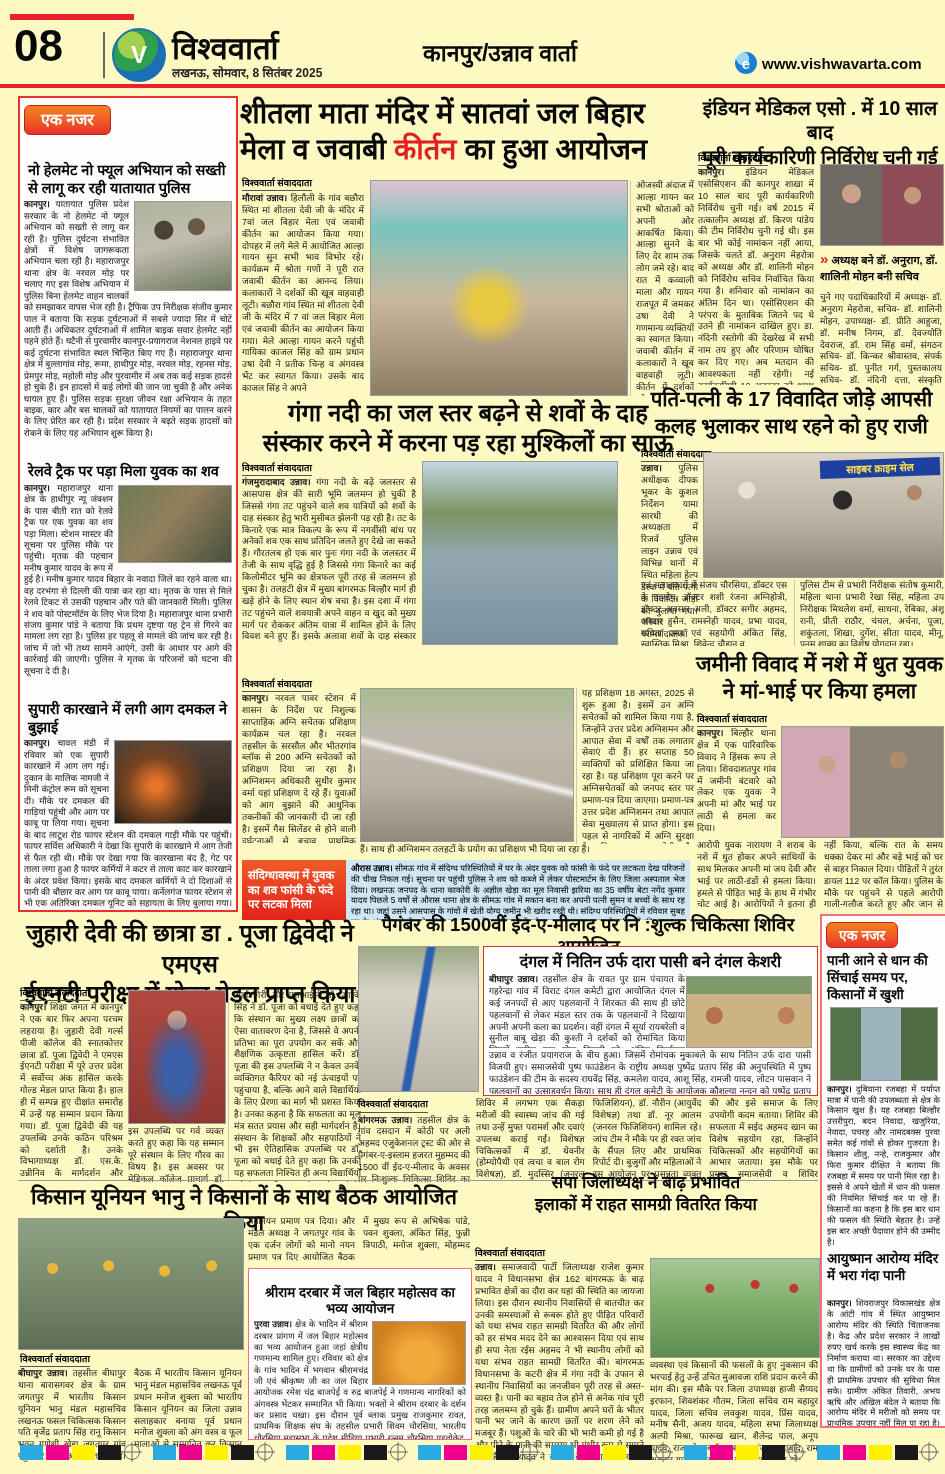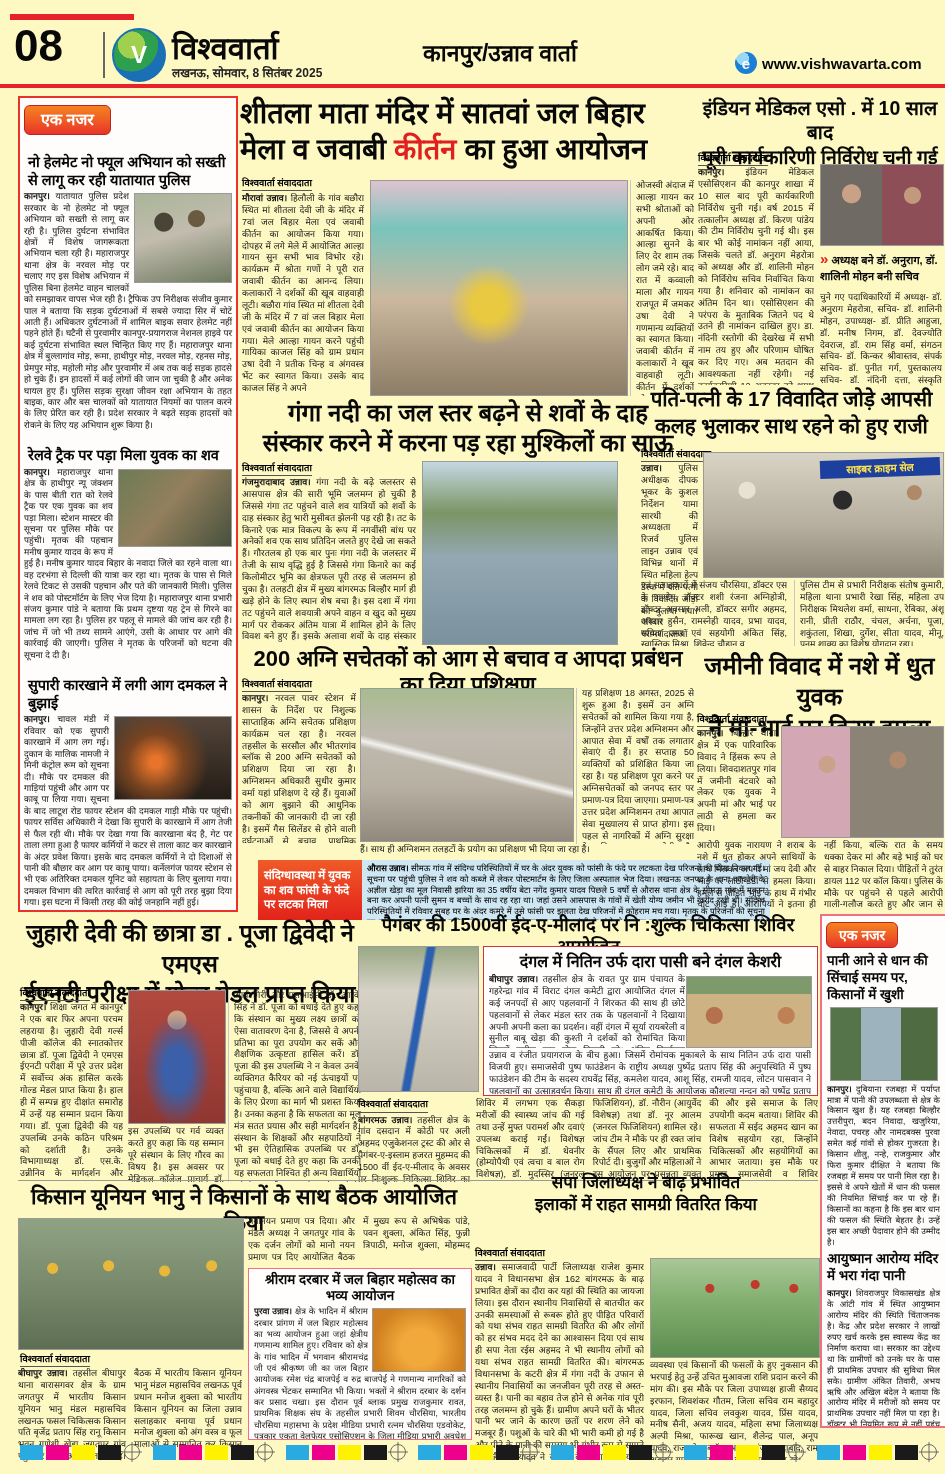--- a/index.html
+++ b/index.html
@@ -13,21 +13,21 @@
   .sb-bt{font-size:8.8px;line-height:1.3;text-align:justify;color:#161616;}
   .byl{font-weight:bold;font-size:9.5px;color:#000;border-bottom:1px solid #555;display:inline-block;padding-bottom:1px;}
   .red{color:#e02020;}
   .ph{position:absolute;overflow:hidden;border:1px solid #9a9a9a;}
   .flow{display:flow-root;}
   .sph{float:right;margin:2px 0 2px 5px;border:1px solid #9a9a9a;}
   .eknazar{background:linear-gradient(180deg,#f58220 0%,#ef5a24 55%,#e8332a 100%);color:#fff;
            font-weight:bold;font-size:16px;padding:2px 16px 4px;border-radius:6px;display:inline-block;
            border:1px solid #b8241f;margin:7px 4px 3px;}
   .sb-head{font-weight:bold;font-size:14.5px;line-height:1.22;color:#050505;margin:7px 4px 2px;}
-  .sb-art{margin:9px 4px 4px;}
+  .sb-art{margin:17px 4px 4px;}
   .vl{border-left:1px solid #c6c6c6;padding-left:5px;}
   .banner{position:absolute;right:3px;top:6px;width:120px;background:#1d3f9e;color:#ffe34d;
           font-weight:bold;font-size:10.5px;text-align:center;padding:2px 0;transform:rotate(-2deg);}
   .box-label{background:linear-gradient(180deg,#f05a28,#e2231a);color:#fff;font-weight:bold;
              font-size:11.5px;line-height:1.3;display:flex;align-items:center;text-align:left;padding:4px 6px;}
   .cmyk-row{position:absolute;left:20px;right:8px;top:1444px;display:flex;justify-content:space-between;}
   .cbar{display:flex;gap:3px;align-items:center;}
   .csq{width:23px;height:15px;display:inline-block;}
   .reg{width:14px;height:14px;border:1.5px solid #6a6a6a;border-radius:50%;position:relative;display:inline-block;}
   .reg:before{content:"";position:absolute;left:50%;top:-3px;bottom:-3px;width:1px;background:#6a6a6a;transform:translateX(-50%);}
@@ -110,31 +110,30 @@
     <div>गंगा नदी का जल स्तर बढ़ने से शवों के दाह</div>
     <div>संस्कार करने में करना पड़ रहा मुश्किलों का साऊ</div>
   </div>
   <div class="abs byl" style="left:242px;top:461px;">विश्ववार्ता संवाददाता</div>
   <div class="abs bt" style="left:242px;top:477px;width:174px;height:166px;">
     <b>गंजमुरादाबाद उन्नाव।</b>
     <span>गंगा नदी के बढ़े जलस्तर से आसपास क्षेत्र की सारी भूमि जलमग्न हो चुकी है जिससे गंगा तट पहुंचने वाले शव यात्रियों को शवों के दाह संस्कार हेतु भारी मुसीबत झेलनी पड़ रही है। तट के किनारे एक मात्र विकल्प के रूप में नगवींसी बांध पर अनेकों शव एक साथ प्रतिदिन जलते हुए देखे जा सकते हैं। गौरतलब हो एक बार पुनः गंगा नदी के जलस्तर में तेजी के साथ वृद्धि हुई है जिससे गंगा किनारे का कई किलोमीटर भूमि का क्षेत्रफल पूरी तरह से जलमग्न हो चुका है। तलहटी क्षेत्र में मुख्य बांगरमऊ बिल्हौर मार्ग ही खड़े होने के लिए स्थान शेष बचा है। इस दशा में गंगा तट पहुंचने वाले शवयात्री अपने वाहन व खुद को मुख्य मार्ग पर रोककर अंतिम यात्रा में शामिल होने के लिए विवश बने हुए हैं। इसके अलावा शवों के दाह संस्कार हेतु कोई भूमि का स्थान ना उपलब्ध होने की दशा में पुल की सुरक्षा हेतु बांधे गए बांध के ऊपर शवों का दाह संस्कार किया जा रहा है। फलस्वरूप गंगा का बढ़ा जलस्तर शव यात्रियों के लिए भी भारी मुसीबत बना हुआ है।</span>
   </div>
   <div class="ph" style="left:422px;top:461px;width:194px;height:182px;background:linear-gradient(180deg,#c4d8e2 0%,#7c9465 28%,#93a8b2 52%,#7a919e 100%);"></div>
 
-  <div class="abs hd center" style="left:242px;top:646px;width:452px;font-size:22px;line-height:1.2;">200 अग्नि सचेतकों को आग से बचाव व आपदा प्रबंधन का दिया प्रशिक्षण</div>
   <div class="abs byl" style="left:242px;top:677px;">विश्ववार्ता संवाददाता</div>
   <div class="abs bt" style="left:242px;top:693px;width:114px;height:150px;">
     <b>कानपुर।</b>
     <span>नरवल पावर स्टेशन में शासन के निर्देश पर निशुल्क साप्ताहिक अग्नि सचेतक प्रशिक्षण कार्यक्रम चल रहा है। नरवल तहसील के सरसौल और भीतरगांव ब्लॉक से 200 अग्नि सचेतकों को प्रशिक्षण दिया जा रहा है। अग्निशमन अधिकारी सुधीर कुमार वर्मा यहां प्रशिक्षण दे रहे हैं। युवाओं को आग बुझाने की आधुनिक तकनीकों की जानकारी दी जा रही है। इसमें गैस सिलेंडर से होने वाली दुर्घटनाओं से बचाव, प्राथमिक उपचार और आपातकालीन निकासी के तरीके शामिल</span>
   </div>
   <div class="ph" style="left:360px;top:688px;width:212px;height:152px;background:linear-gradient(14deg,transparent 46%,rgba(255,255,255,.8) 49%,transparent 52%),linear-gradient(180deg,#a8bb90 0%,#c0bab0 30%,#b7b0a2 65%,#90897c 100%);"></div>
   <div class="abs bt vl" style="left:576px;top:688px;width:112px;height:156px;">यह प्रशिक्षण 18 अगस्त, 2025 से शुरू हुआ है। इसमें उन अग्नि सचेतकों को शामिल किया गया है, जिन्होंने उत्तर प्रदेश अग्निशमन और आपात सेवा में वर्षों तक लगातार सेवाएं दी हैं। हर सप्ताह 50 व्यक्तियों को प्रशिक्षित किया जा रहा है। यह प्रशिक्षण पूरा करने पर अग्निसचेतकों को जनपद स्तर पर प्रमाण-पत्र दिया जाएगा। प्रमाण-पत्र उत्तर प्रदेश अग्निशमन तथा आपात सेवा मुख्यालय से प्राप्त होगा। इस पहल से नागरिकों में अग्नि सुरक्षा के प्रति जागरूकता बढ़ेगी और समाज को सुरक्षित बनाने में मदद मिलेगी।</div>
   <div class="abs bt" style="left:360px;top:844px;width:330px;height:13px;">हैं। साथ ही अग्निशमन तलहटों के  प्रयोग का प्रशिक्षण भी दिया जा रहा है।</div>
 
-  <div class="abs" style="left:242px;top:860px;width:512px;height:60px;display:flex;margin-left:16px;">
+  <div class="abs" style="left:242px;top:860px;width:448px;height:60px;display:flex;">
     <div class="box-label" style="width:92px;flex:none;">संदिग्धावस्था में युवक का शव फांसी के फंदे पर लटका मिला</div>
     <div style="flex:1;background:#cfe7f2;padding:3px 5px;font-size:8.4px;line-height:1.28;text-align:justify;overflow:hidden;">
       <b>औरास उन्नाव।</b>
       <span>सीमऊ गांव में संदिग्ध परिस्थितियों में घर के अंदर युवक को फांसी के फंदे पर लटकता देख परिजनों की चीख निकल गई। सूचना पर पहुंची पुलिस ने शव को कब्जे में लेकर पोस्टमार्टम के लिए जिला अस्पताल भेज दिया। लखनऊ जनपद के थाना काकोरी के अज्ञील खेड़ा का मूल निवासी झरिया का 35 वर्षीय बेटा नगेंद कुमार यादव पिछले 5 वर्षों से औरास थाना क्षेत्र के सीमऊ गांव में मकान बना कर अपनी पत्नी सुमन व बच्चों के साथ रह रहा था। जहां उसने आसपास के गांवों में खेती योग्य जमीन भी खरीद रखी थी। संदिग्ध परिस्थितियों में रविवार सुबह घर के अंदर कमरे में उसे फांसी पर झूलता देख परिजनों में कोहराम मच गया। मृतक के परिजनों की सूचना पर घटना स्थल पर पहुंची पुलिस ने जांच पड़ताल के बाद शव को फांसी के फंदे से उतरवा कर विधिक कार्यवाही के बाद शव को पोस्टमार्टम के लिए जिला अस्पताल भेज दिया।</span>
     </div>
   </div>
 
   <div class="abs hd center" style="left:697px;top:96px;width:246px;font-size:19.5px;line-height:1.25;">
     <div>इंडियन मेडिकल एसो . में 10 साल बाद</div>
     <div>पूरी कार्यकारिणी निर्विरोध चुनी गई</div>
@@ -159,21 +158,21 @@
   <div class="abs bt" style="left:641px;top:463px;width:57px;height:178px;">
     <b>उन्नाव।</b>
     <span>पुलिस अधीक्षक दीपक भूकर के कुशल निर्देशन यामा सारथी की अध्यक्षता में रिजर्व पुलिस लाइन उन्नाव एवं विभिन्न थानों में स्थित महिला हेल्प डेस्क में पति-पत्नी के विवादित जोड़ों को बुलाया गया। परिवार परामर्शदाताओं एवं महिला हेल्पडेस्क की टीम द्वारा उनकी काउंसलिंग करते हुए उनके बीच उपजे विवाद को खत्म कराया गया तथा परिवार को टूटने से बचाया। तदोपरान्त महिला थाना से 7 व बीघापुर से 5, सोहरामऊ से 3, आसीवन, दही से 1-1 जोड़े को बिना विवाद साथ रहने के बाद विदा किया गया। उपरोक्त चुनौती कार्य में शिल्पी श्रीवास्तव पत्नी डाक्टर आशीष श्रीवास्तव प्रभारी परिवार परामर्श समिति</span>
   </div>
   <div class="ph" style="left:703px;top:452px;width:239px;height:124px;background:radial-gradient(circle at 18% 30%,#e8e2d2 8px,transparent 9px),radial-gradient(circle at 58% 38%,#2b2b2b 9px,transparent 10px),radial-gradient(circle at 88% 32%,#b08968 7px,transparent 8px),linear-gradient(180deg,#d9d3c5 0%,#b5ae9e 60%,#8e8778 100%);">
     <div class="banner">साइबर क्राइम सेल</div>
   </div>
   <div class="abs bt" style="left:641px;top:580px;width:146px;height:66px;">एवं सलाहकारों में संजय चौरसिया, डॉक्टर एस के पाण्डेय, डॉक्टर शशी रंजना अग्निहोत्री, डॉक्टर अवसार अली, डॉक्टर सगीर अहमद, अबरार हुसैन, रामस्नेही यादव, प्रभा यादव, सविता उमर एवं सहयोगी अंकित सिंह, स्वास्तिक मिश्रा, शिवेन्द्र चौहान व</div>
   <div class="abs bt vl" style="left:794px;top:580px;width:144px;height:66px;">पुलिस टीम से प्रभारी निरीक्षक संतोष कुमारी, महिला थाना प्रभारी रेखा सिंह, महिला उप निरीक्षक मिथलेश वर्मा, साधना, रेबिका, अंशू रानी, प्रीती राठौर, चंचल, अर्चना, पूजा, शकुंतला, शिखा, दुर्गेश, सीता यादव, मीनू, पूनम शाक्य का विशेष योगदान रहा।</div>
 
-  <div class="abs hd center" style="left:696px;top:650px;width:247px;font-size:24px;line-height:1.3;">
+  <div class="abs hd center" style="left:696px;top:650px;width:247px;font-size:21px;line-height:1.3;">
     <div>जमीनी विवाद में नशे में धुत युवक</div>
     <div>ने मां-भाई पर किया हमला</div>
   </div>
   <div class="abs byl" style="left:697px;top:712px;">विश्ववार्ता संवाददाता</div>
   <div class="abs bt" style="left:697px;top:728px;width:79px;height:110px;">
     <b>कानपुर।</b>
     <span>बिल्हौर थाना क्षेत्र में एक पारिवारिक विवाद ने हिंसक रूप ले लिया। शिवदाशतपुर गांव में जमीनी बंटवारे को लेकर एक युवक ने अपनी मां और भाई पर लाठी से हमला कर दिया।</span>
   </div>
   <div class="ph" style="left:781px;top:726px;width:161px;height:110px;background:radial-gradient(circle at 28% 34%,#caa18b 8px,transparent 9px),radial-gradient(circle at 72% 30%,#b08a6c 8px,transparent 9px),linear-gradient(90deg,#d4a7b4 0 42%,#8a8376 42% 100%);"></div>
   <div class="abs bt" style="left:697px;top:840px;width:246px;height:80px;column-count:2;column-gap:8px;">आरोपी युवक नारायण ने शराब के नशे में धुत होकर अपने साथियों के साथ मिलकर अपनी मां जय देवी और भाई पर लाठी-डंडों से हमला किया। हमले से पीड़ित भाई के हाथ में गंभीर चोट आई है। आरोपियों ने इतना ही नहीं किया, बल्कि रात के समय धक्का देकर मां और बड़े भाई को घर से बाहर निकाल दिया। पीड़ितों ने तुरंत डायल 112 पर कॉल किया। पुलिस के मौके पर पहुंचने से पहले आरोपी गाली-गलौज करते हुए और जान से मारने की धमकी देते हुए फरार हो गए। पीड़ितों ने थाने में शिकायत दर्ज कराई है। उन्होंने आरोपी बेटे और उसकी पत्नी के खिलाफ कड़ी कार्रवाई की मांग की है। पुलिस ने प्राथमिकी दर्ज करके घायल मां बेटे को उपचार के लिए भेजा है। पुलिस मामले की जांच कर रही है।</div>
@@ -213,34 +212,34 @@
   <div class="abs bt" style="left:476px;top:1098px;width:342px;height:88px;column-count:3;column-gap:8px;">शिविर में लगभग एक सैकड़ा मरीजों की स्वास्थ्य जांच की गई तथा उन्हें मुफ्त परामर्श और दवाएं उपलब्ध कराई गईं। विशेषज्ञ चिकित्सकों में डॉ. थेवनीर (होम्योपैथी एवं त्वचा व बाल रोग विशेषज्ञ), डॉ. मुदस्सिर (जनरल फिजिशियन), डॉ. नौरीन (आयुर्वेद विशेषज्ञ) तथा डॉ. नूर आलम (जनरल फिजिशियन) शामिल रहे। जांच टीम ने मौके पर ही रक्त जांच के सैंपल लिए और प्राथमिक रिपोर्ट दी। बुजुर्गों और महिलाओं ने इस आयोजन पर प्रसन्नता व्यक्त की और इसे समाज के लिए उपयोगी कदम बताया। शिविर की सफलता में सईद अहमद खान का विशेष सहयोग रहा, जिन्होंने चिकित्सकों और सहयोगियों का आभार जताया। इस मौके पर प्रमुख समाजसेवी व शिविर आयोजक इदरिस खां, निशात आरिफ बबलू खां, साहिल गांव और क्षेत्र के काफी संख्या में लोग मौजूद रहे।</div>
 
   <div class="abs" style="left:820px;top:914px;width:123px;height:510px;border:2px solid #ef7080;overflow:hidden;background:#fffdfc;">
     <div class="eknazar" style="font-size:14px;padding:2px 12px 3px;margin:6px 4px 2px;">एक नजर</div>
     <div class="hd" style="font-size:13.5px;line-height:1.25;margin:3px 5px 3px;">पानी आने से धान की सिंचाई समय पर, किसानों में खुशी</div>
     <div class="ph" style="position:relative;margin:1px auto 3px;width:106px;height:72px;background:linear-gradient(90deg,#55744a 0 28%,#9db3bd 28% 66%,#4e6b42 66% 100%);"></div>
     <div class="sb-bt" style="margin:0 5px 4px;font-size:8.4px;">
       <b>कानपुर।</b>
       <span>दुबियाना रजबहा में पर्याप्त मात्रा में पानी की उपलब्धता से क्षेत्र के किसान खुश हैं। यह रजबहा बिल्हौर उत्तरीपुरा, बदन निवादा, खजुरिया, नेवादा, पचरह और नामदबक्स पुरवा समेत कई गांवों से होकर गुजरता है। किसान शीलु, नन्हे, राजकुमार और फिरा कुमार दीक्षित ने बताया कि रजबहा में समय पर पानी मिल रहा है। इससे वे अपने खेतों में धान की फसल की नियमित सिंचाई कर पा रहे हैं। किसानों का कहना है कि इस बार धान की फसल की स्थिति बेहतर है। उन्हें इस बार अच्छी पैदावार होने की उम्मीद है।</span>
     </div>
-    <div class="hd" style="font-size:13.5px;line-height:1.25;margin:2px 5px 3px;">आयुष्मान आरोग्य मंदिर में भरा गंदा पानी</div>
+    <div class="hd" style="font-size:13.5px;line-height:1.25;margin:2px 5px 13px;">आयुष्मान आरोग्य मंदिर में भरा गंदा पानी</div>
     <div class="sb-bt" style="margin:0 5px;font-size:8.4px;">
       <b>कानपुर।</b>
       <span>शिवराजपुर विकासखंड क्षेत्र के आंटी गांव में स्थित आयुष्मान आरोग्य मंदिर की स्थिति चिंताजनक है। केंद्र और प्रदेश सरकार ने लाखों रुपए खर्च करके इस स्वास्थ्य केंद्र का निर्माण कराया था। सरकार का उद्देश्य था कि ग्रामीणों को उनके घर के पास ही प्राथमिक उपचार की सुविधा मिल सके। ग्रामीण अंकित तिवारी, अभय ऋषि और अखिल बंदेल ने बताया कि आरोग्य मंदिर में मरीजों को समय पर प्राथमिक उपचार नहीं मिल पा रहा है। डॉक्टर भी नियमित रूप से नहीं पहुंच रहे हैं।</span>
     </div>
   </div>
 
   <div class="abs rule" style="left:18px;top:1180px;width:800px;height:1px;background:#999;"></div>
   <div class="abs hd center" style="left:18px;top:1185px;width:452px;font-size:21.5px;line-height:1.2;">किसान यूनियन भानु ने किसानों के साथ बैठक आयोजित किया</div>
   <div class="ph" style="left:18px;top:1218px;width:224px;height:130px;background:radial-gradient(circle at 15% 38%,#e8b83a 5px,transparent 6px),radial-gradient(circle at 40% 36%,#e8b83a 5px,transparent 6px),radial-gradient(circle at 65% 40%,#e8b83a 5px,transparent 6px),radial-gradient(circle at 86% 36%,#e8b83a 5px,transparent 6px),linear-gradient(180deg,#8fa383 0%,#77876a 55%,#5e6e52 100%);"></div>
   <div class="abs bt" style="left:248px;top:1216px;width:222px;height:48px;column-count:2;column-gap:8px;">मनोनयन प्रमाण पत्र दिया। और मंडल अध्यक्ष ने जगतपुर गांव के एक दर्जन लोगों को मानो नयन प्रमाण पत्र दिए आयोजित बैठक में मुख्य रूप से अभिषेक पांडे, पवन शुक्ला, अंकित सिंह, फुन्नी त्रिपाठी, मनोज शुक्ला, मोहम्मद अफजल, राम बहादुर, देशराज सहित दर्जनों लोग उपस्थित रहे।</div>
 
   <div class="abs" style="left:248px;top:1268px;width:222px;height:170px;border:1.5px solid #ef7080;overflow:hidden;background:#fffefd;">
-    <div class="hd center" style="font-size:13.5px;line-height:1.2;margin:3px 4px 2px;">श्रीराम दरबार में जल बिहार महोत्सव का भव्य आयोजन</div>
+    <div class="hd center" style="font-size:13.5px;line-height:1.2;margin:16px 4px 2px;">श्रीराम दरबार में जल बिहार महोत्सव का भव्य आयोजन</div>
     <div style="position:relative;margin:0 5px;">
       <div class="ph" style="right:0;top:2px;width:92px;height:62px;position:absolute;background:radial-gradient(circle at 50% 62%,#f2a93b 30%,#cf7f1f 75%);"></div>
       <div class="bt" style="width:114px;height:66px;font-size:8.6px;">
         <b>पुरवा उन्नाव।</b>
         <span>क्षेत्र के भादिन में श्रीराम दरबार प्रांगण में जल बिहार महोत्सव का भव्य आयोजन हुआ जहां क्षेत्रीय गणमान्य शामिल हुए। रविवार को क्षेत्र के गांव भादिन में भगवान श्रीरामचंद्र जी एवं श्रीकृष्ण जी का जल बिहार महोत्सव का भव्य आयोजन हुआ।</span>
       </div>
       <div class="bt" style="width:212px;height:92px;margin-top:2px;font-size:8.6px;">आयोजक रमेश चंद्र बाजपेई व रुद्र बाजपेई ने गणमान्य नागरिकों को अंगवस्त्र भेंटकर सम्मानित भी किया। भक्तों ने श्रीराम दरबार के दर्शन कर प्रसाद चखा। इस दौरान पूर्व ब्लाक प्रमुख राजकुमार रावत, प्राथमिक शिक्षक संघ के तहसील प्रभारी शिवम चौरसिया, भारतीय चौरसिया महासभा के प्रदेश मीडिया प्रभारी रत्नम चौरसिया एडवोकेट, पत्रकार एकता वेलफेयर एसोसिएशन के जिला मीडिया प्रभारी अवधेश कुमार, विनोद रावत, स्वयंवर राजपूत, लक्ष्मण प्रसाद लोधी, राजकुमार लोधी, पुन्नर लोधी, दिनेश कनौजिया, शिवप्रसाद लोधी, अनुराग तिवारी, आशीष बाजपेई समेत सैकड़ों की संख्या में क्षेत्रीय ग्रामीण शामिल हुए।</div>
     </div>
   </div>
 

